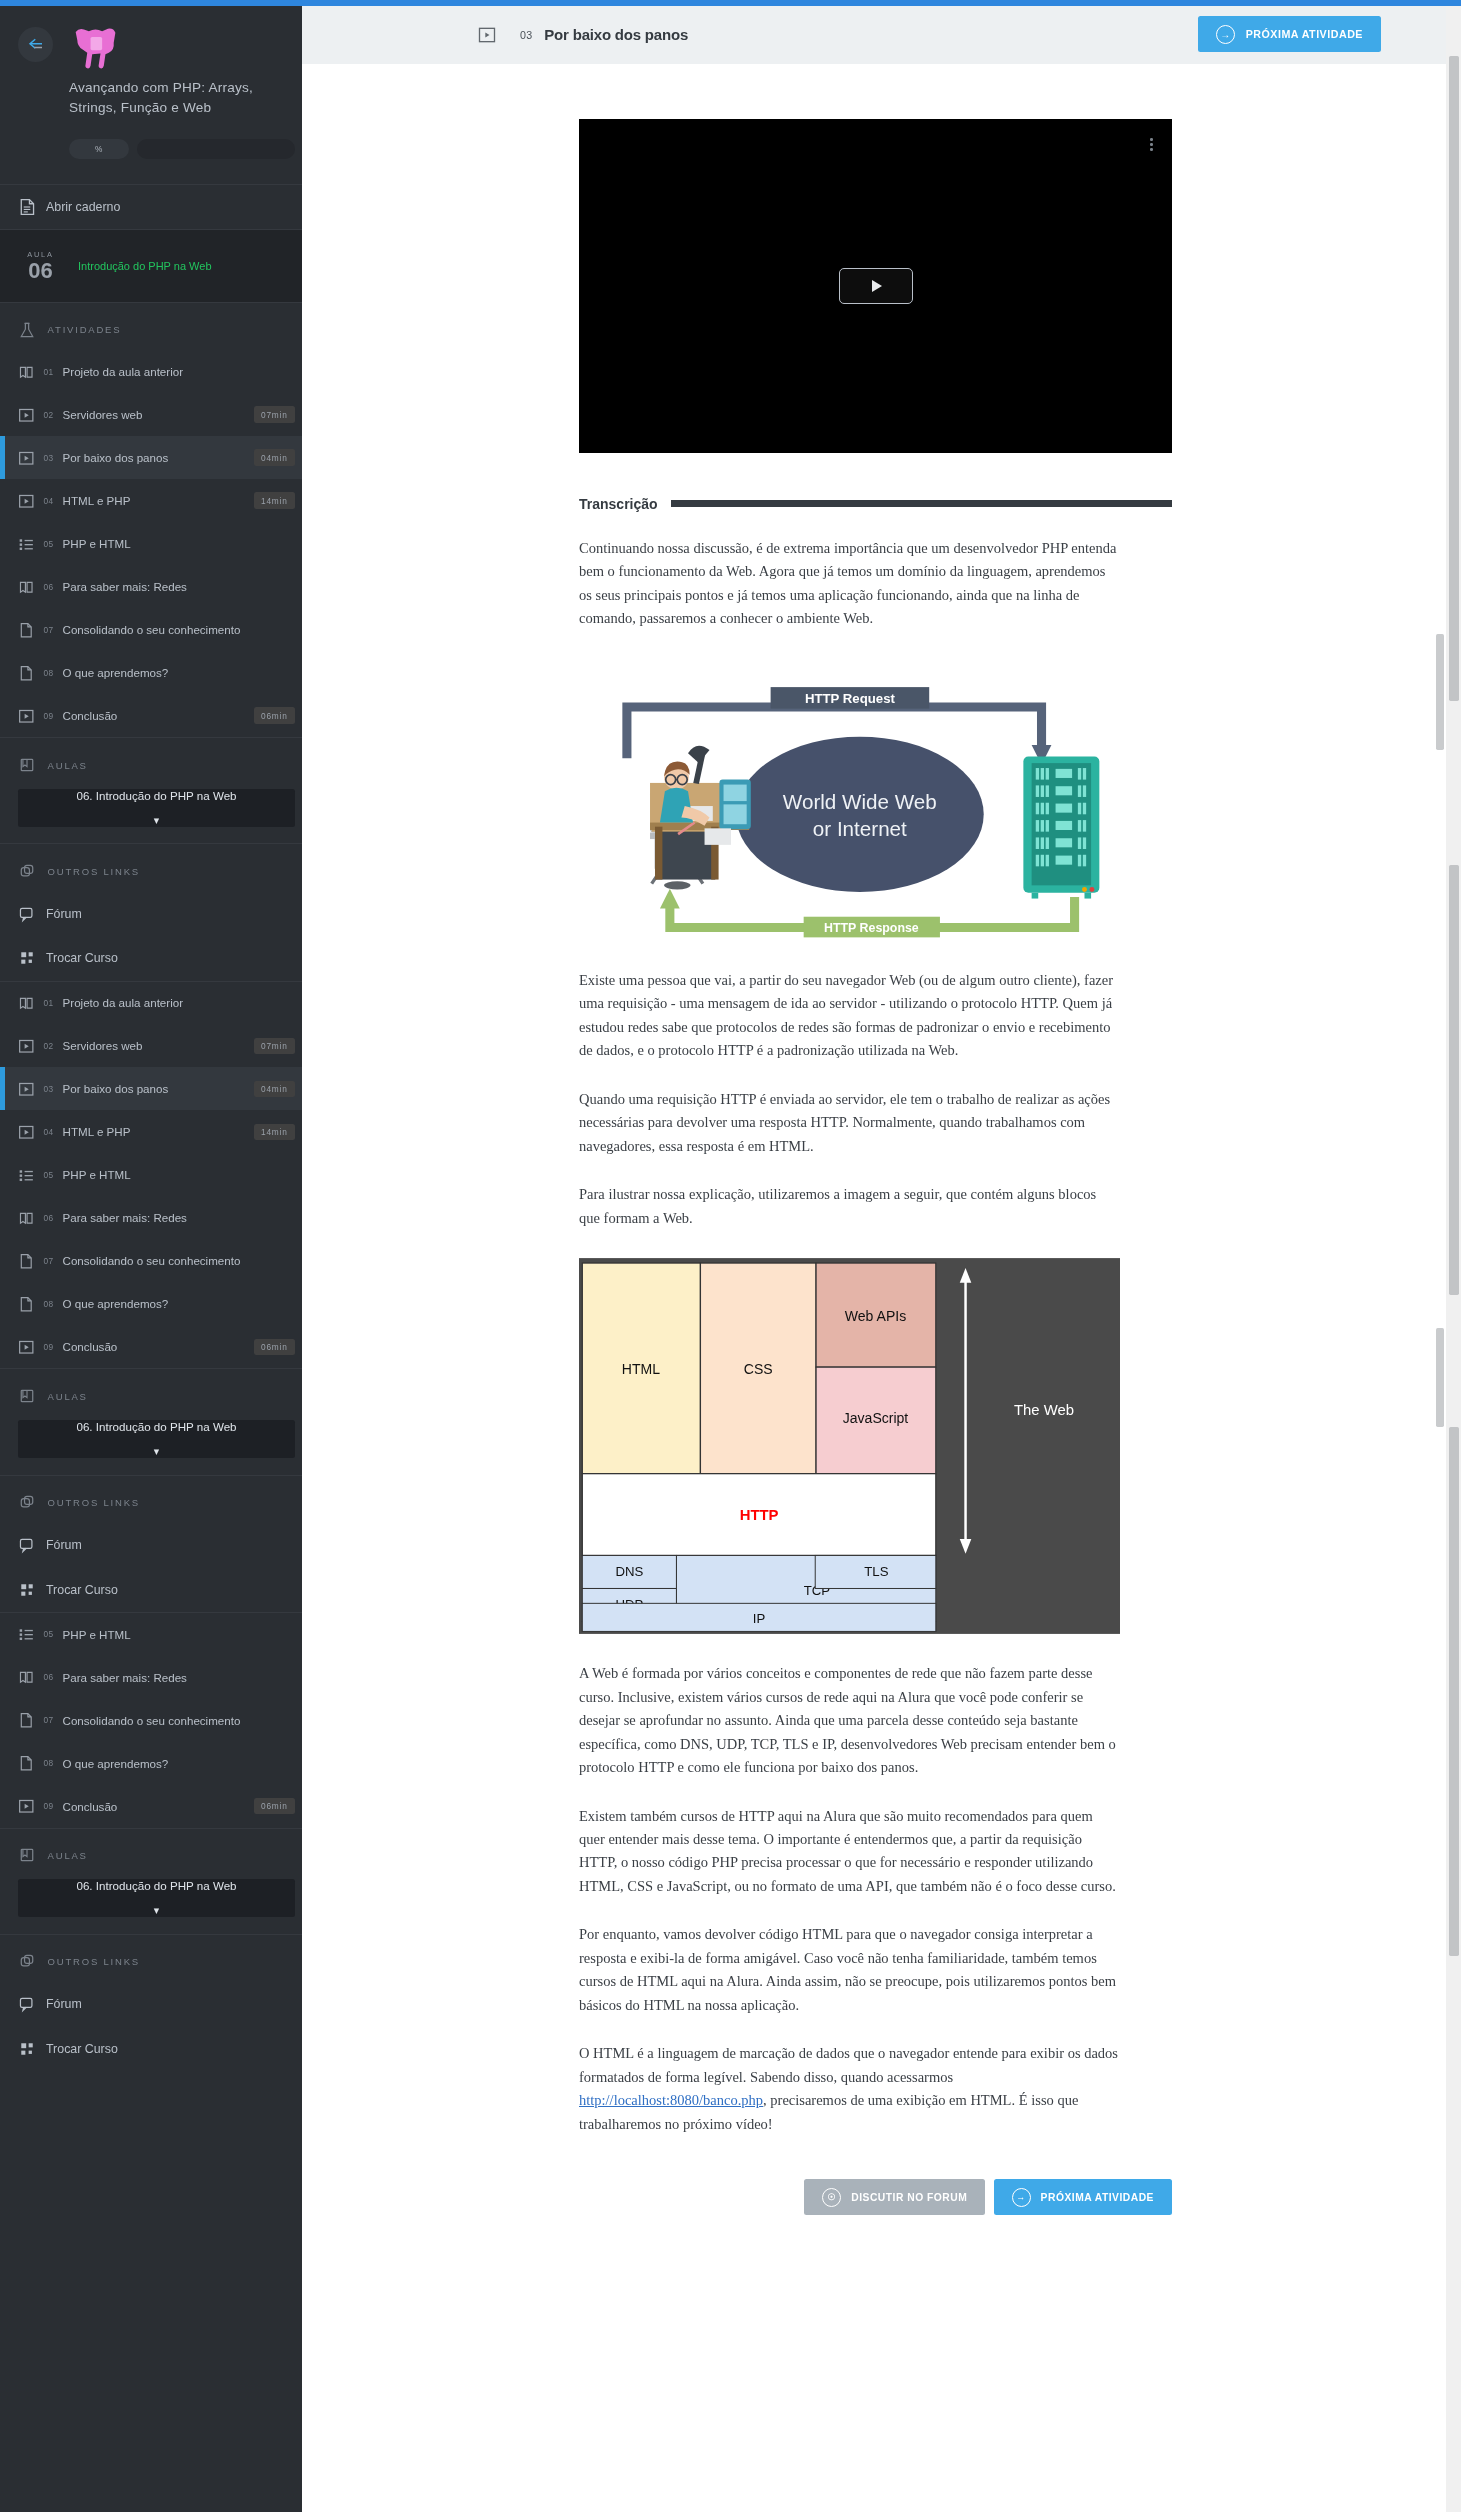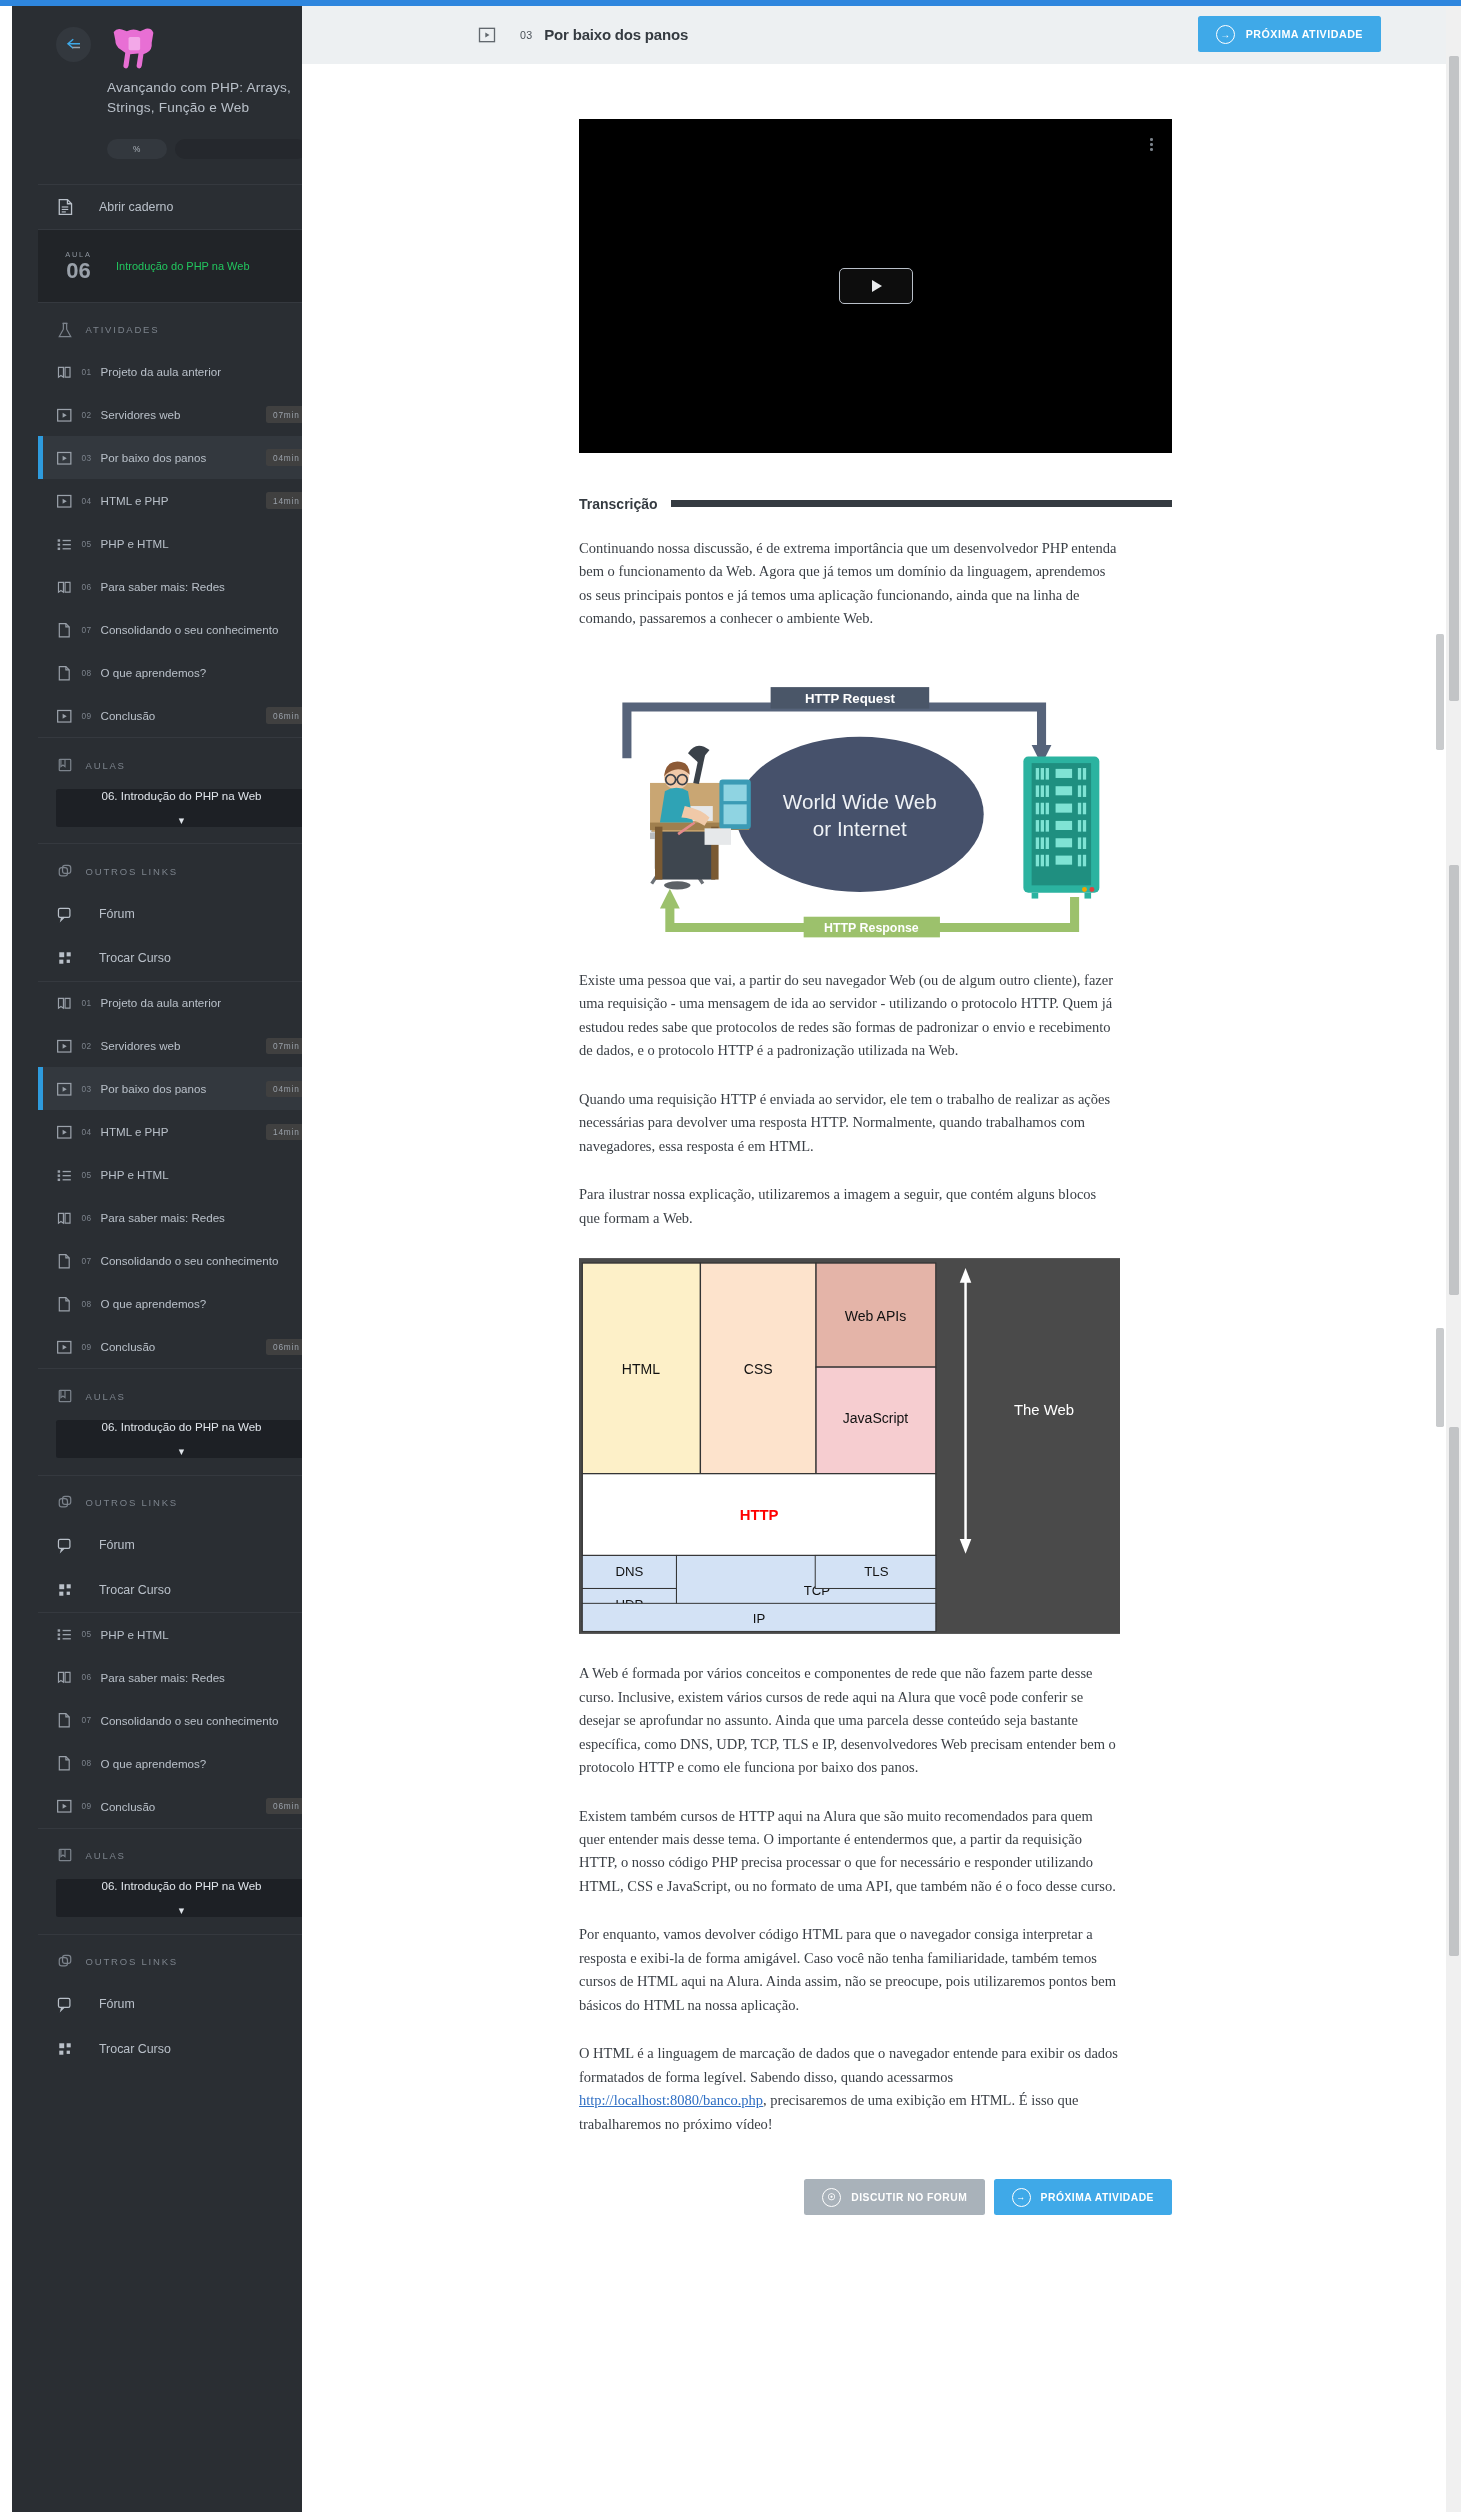--- a/index.html
+++ b/index.html
@@ -13,26 +13,25 @@
 
   
   .topbar {
     position: absolute; top: 0; left: 0; width: 1461px; height: 5.8px;
     background: #1c7ed6;
   }
   .topbar .fill { height: 100%; background: #2e86de; width: 100%; }
 
   
   .sidebar {
-    position: absolute; left: 12px; top: 5.8px;
+    position: absolute; left: 0; top: 5.8px;
     width: 313px; height: 2506px;
     background: #2a2e33;
     color: #c6ccd4;
     overflow: hidden;
-    padding-left: 26px;
   }
   .sb-head { padding: 21.5px 18px 0 18px; position: relative; min-height: 178px; }
   .collapse-btn {
     position: absolute; left: 18px; top: 21.5px;
     width: 35px; height: 35px; border-radius: 50%;
     background: #33383e; display: flex; align-items: center; justify-content: center;
     cursor: pointer;
   }
   .collapse-btn svg { width: 18px; height: 15px; }
   .sb-logo { margin-left: 51px; width: 58px; height: 43px; }
@@ -45,21 +44,21 @@
   .sb-pct {
     background: #33383e; border-radius: 11.6px; height: 20px; min-width: 60px;
     display: flex; align-items: center; justify-content: center;
     font-size: 8.3px; color: #aeb5bd; letter-spacing: 0.4px;
   }
   .sb-bar { flex: 1; height: 20px; border-radius: 11.6px; background: #25282d; max-width: 165px; }
 
   .sb-divider { height: 0.8px; background: #35393f; }
 
   .sb-row {
-    display: flex; align-items: center; gap: 25px;
+    display: flex; align-items: center; gap: 10px;
     padding: 13.2px 18px; font-size: 12.4px; color: #b9c0c9; cursor: pointer;
     position: relative;
   }
   .sb-row .ic { width: 18px; height: 18px; flex: 0 0 18px; display:flex; align-items:center; justify-content:center; }
   .sb-row .ic svg { width: 100%; height: 100%; }
 
   .sb-lesson {
     background: #212428; display: flex; align-items: center; gap: 15px;
     padding: 20px 18px;
   }

